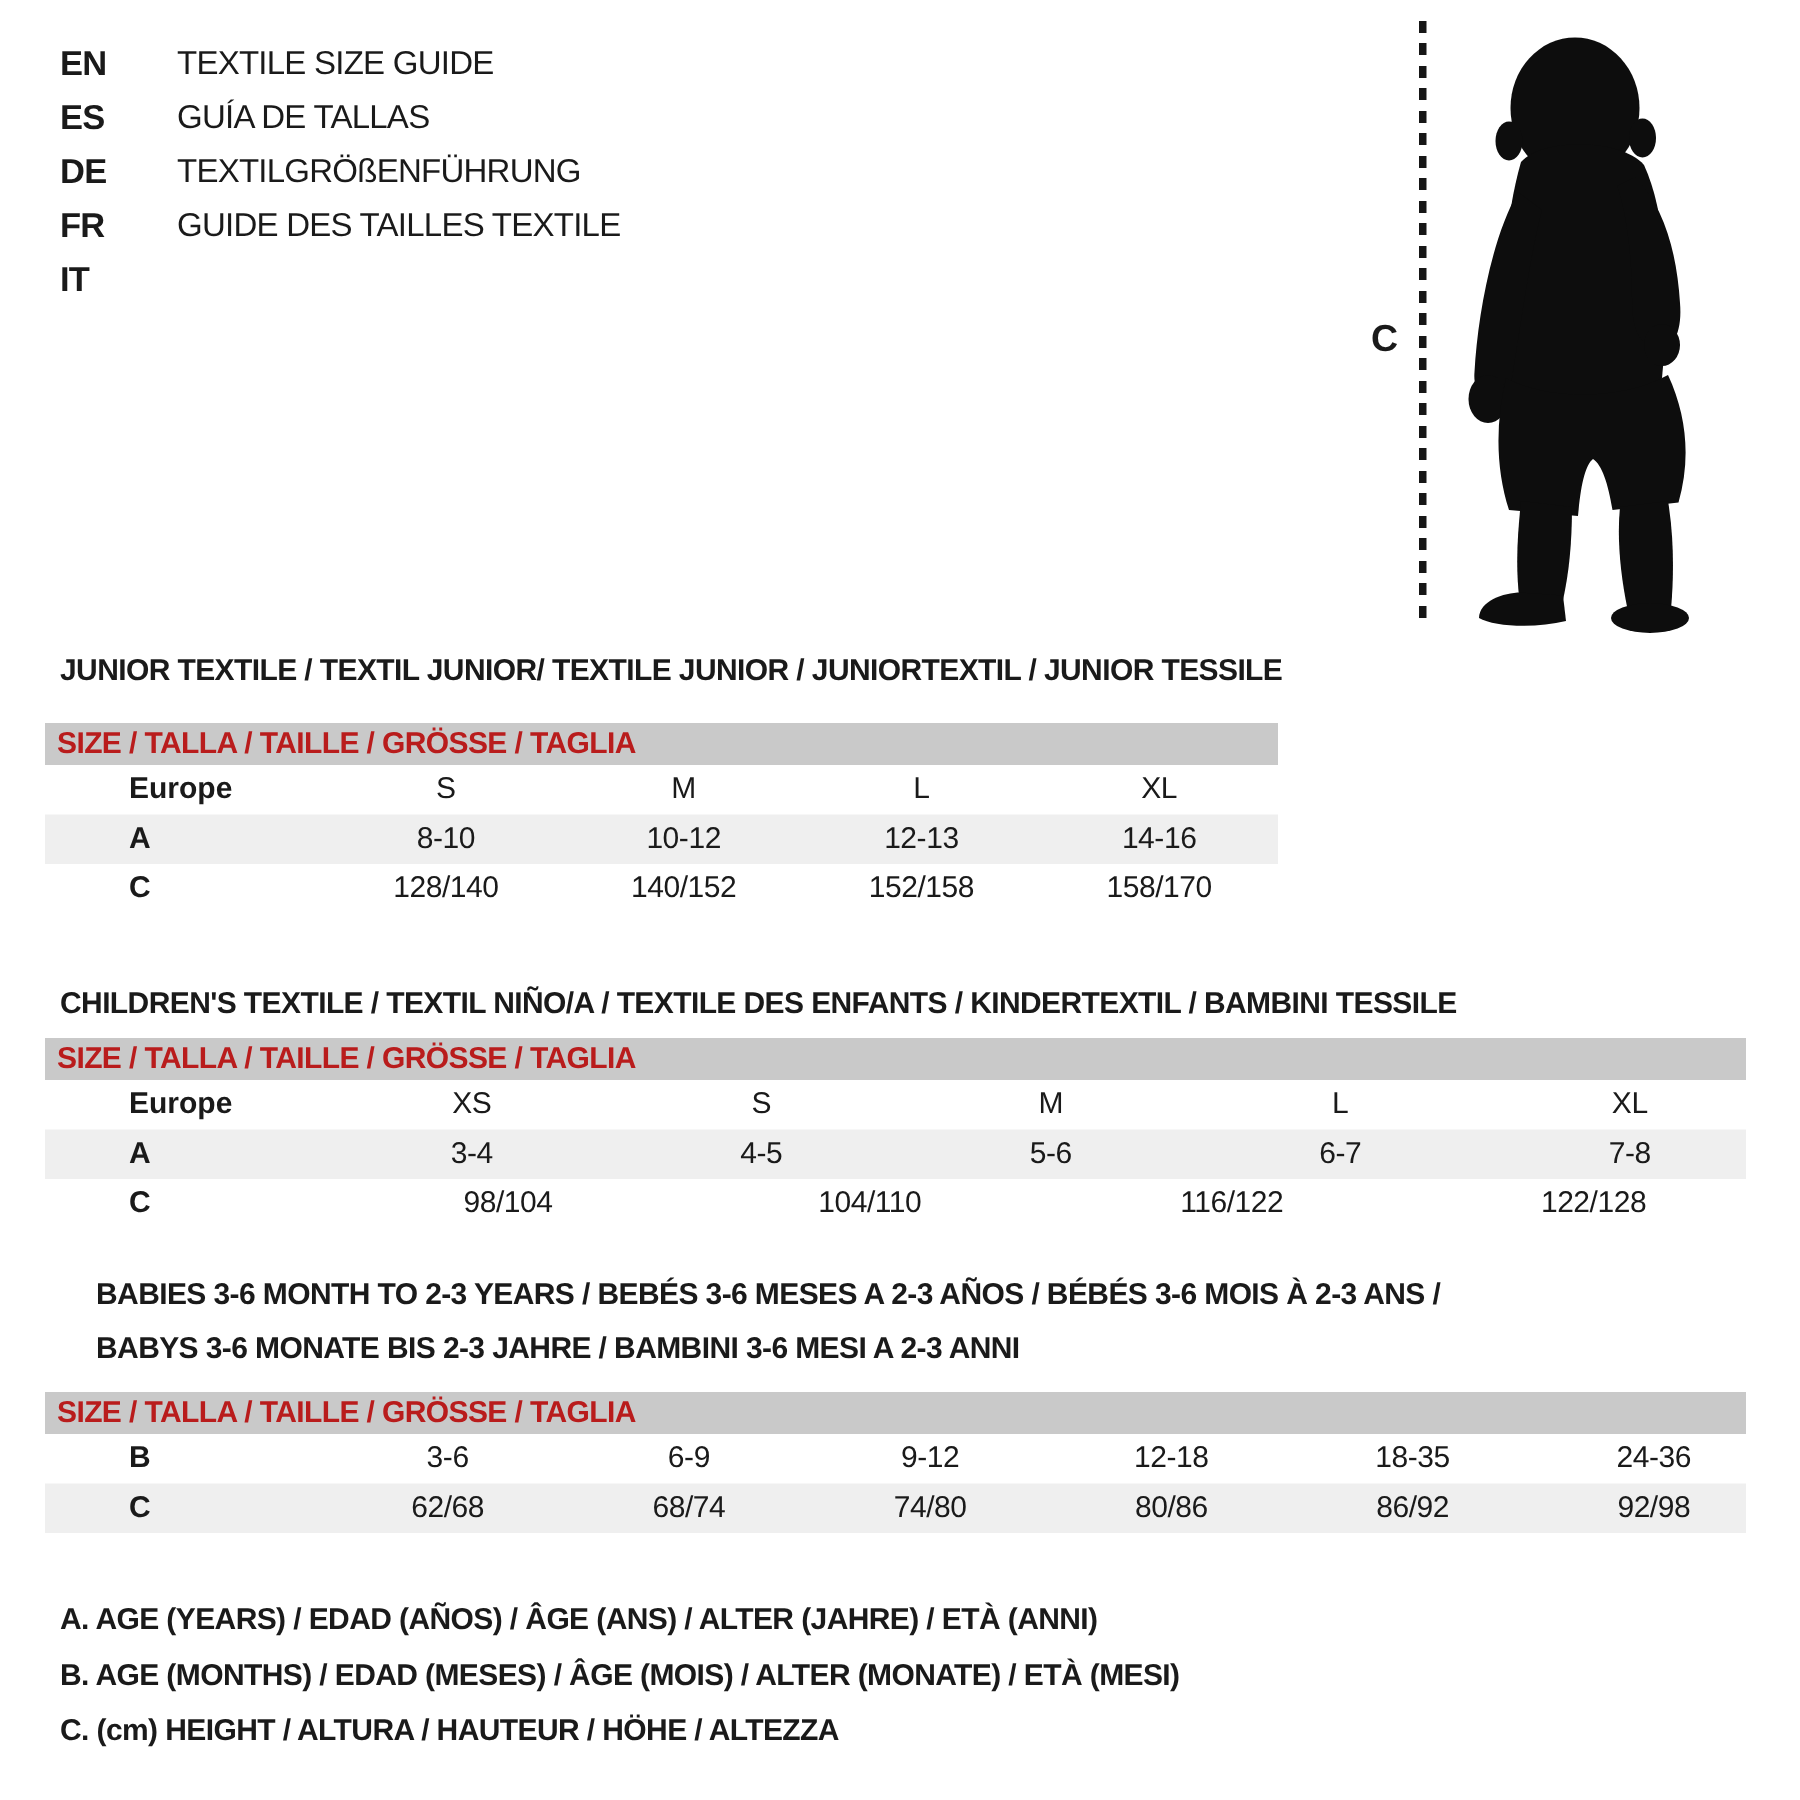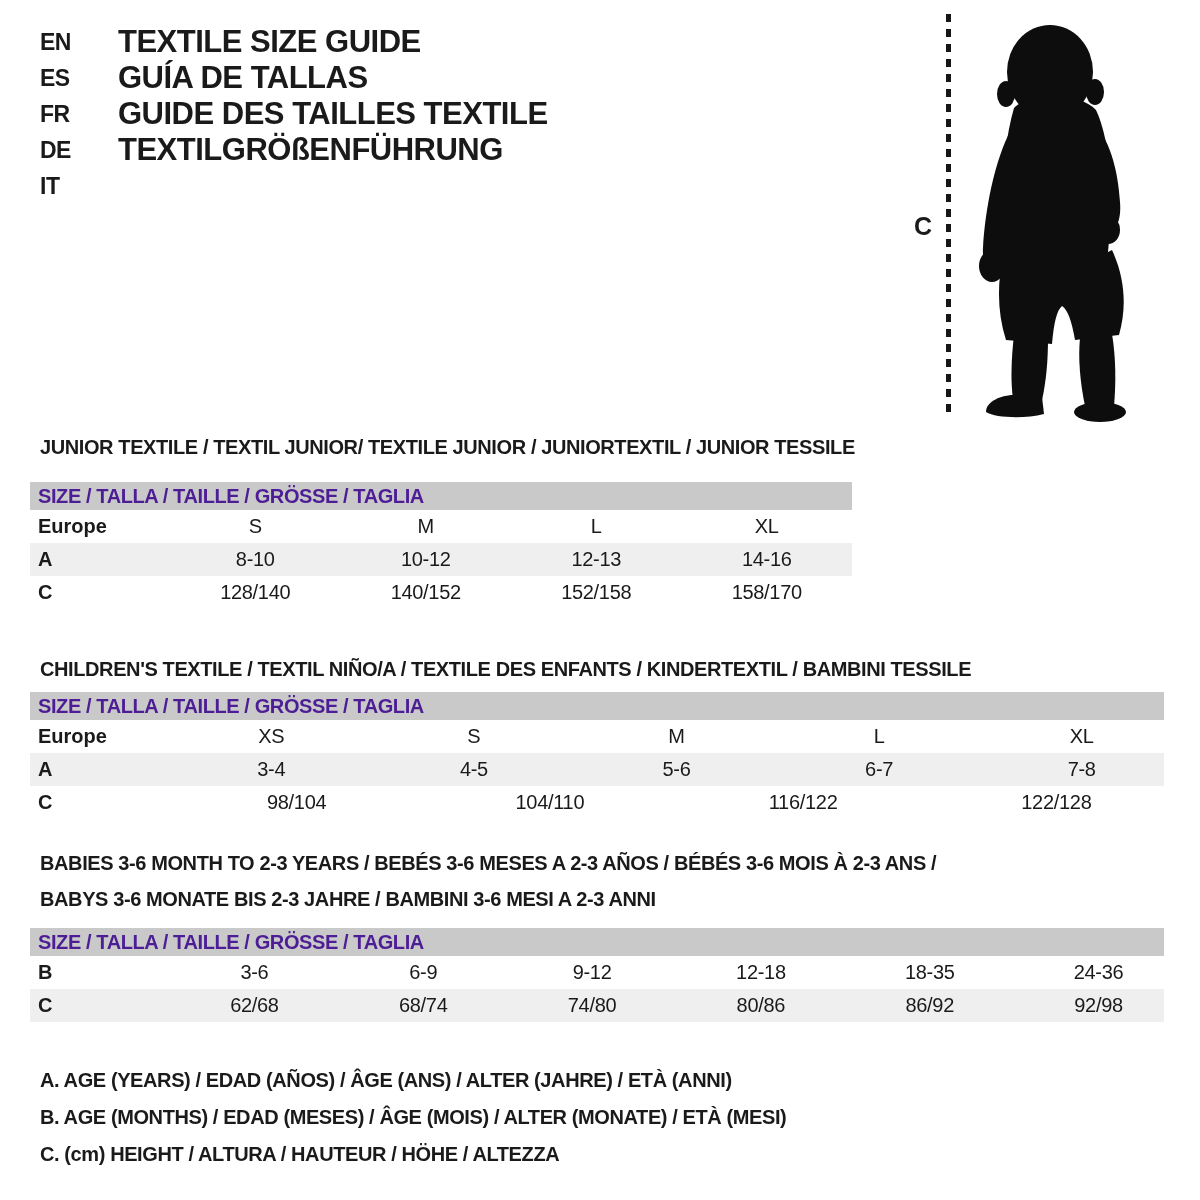--- a/index.html
+++ b/index.html
@@ -4,67 +4,67 @@
 <style>
   html,body{margin:0;padding:0;background:#fff;}
   .canvas{
     position:relative;width:1164px;height:1200px;background:#ffffff;
     font-family:"Liberation Sans",sans-serif;color:#1a1a1a;overflow:hidden;
   }
   
   .lang-block{position:absolute;left:40px;top:24px;}
   .lang-row{display:flex;height:36px;align-items:center;}
   .lang-code{width:78px;font-weight:bold;font-size:23px;letter-spacing:-0.5px;}
-  .lang-title{font-weight:bold;font-size:31px;letter-spacing:-0.5px;white-space:nowrap;}
+  .lang-title{font-weight:normal;font-size:22px;letter-spacing:-0.5px;white-space:nowrap;}
   
   .figure{position:absolute;left:900px;top:6px;width:296px;height:422px;}
   .measure-line{
     position:absolute;left:46px;top:8px;width:5px;height:402px;
     background:repeating-linear-gradient(to bottom,#161616 0px,#161616 8px,transparent 8px,transparent 15px);
   }
   .measure-label{position:absolute;left:14px;top:206px;font-weight:bold;font-size:25px;}
   .figure svg{position:absolute;left:62px;top:14px;}
   
   .section-heading{position:absolute;left:40px;font-weight:bold;font-size:20px;letter-spacing:-0.4px;white-space:nowrap;}
-  .two-line .hl{height:36px;line-height:36px;}
+  .two-line .hl{height:36px;line-height:36px;margin-left:24px;}
   
   .size-table{position:absolute;left:30px;}
   .bar{
-    height:28px;line-height:28px;background:#c9c9c9;color:#4c1d95;
+    height:28px;line-height:28px;background:#c9c9c9;color:#b91c1c;
     font-weight:bold;font-size:20px;padding-left:8px;letter-spacing:-0.4px;
   }
   .t-row{display:flex;height:33px;line-height:33px;font-size:20px;}
   .t-row.alt{background:#efefef;}
   .t-cell{flex:1;text-align:center;letter-spacing:-0.3px;}
-  .t-label{flex:0 0 140px;text-align:left;padding-left:8px;font-weight:bold;box-sizing:border-box;}
+  .t-label{flex:0 0 140px;text-align:left;padding-left:8px;font-weight:bold;box-sizing:border-box;margin-left:48px;}
   
   .notes{position:absolute;left:40px;top:1062px;}
   .note-line{height:37px;line-height:37px;font-weight:bold;font-size:20px;letter-spacing:-0.4px;white-space:nowrap;}
 </style>
 </head>
 <body>
 
 <div class="canvas">
 
   <div class="lang-block">
     <div class="lang-row">
       <span class="lang-code">EN</span>
       <span class="lang-title">TEXTILE SIZE GUIDE</span>
     </div>
     <div class="lang-row">
       <span class="lang-code">ES</span>
       <span class="lang-title">GUÍA DE TALLAS</span>
     </div>
     <div class="lang-row">
+      <span class="lang-code">DE</span>
+      <span class="lang-title">TEXTILGRÖßENFÜHRUNG</span>
+    </div>
+    <div class="lang-row">
       <span class="lang-code">FR</span>
       <span class="lang-title">GUIDE DES TAILLES TEXTILE</span>
-    </div>
-    <div class="lang-row">
-      <span class="lang-code">DE</span>
-      <span class="lang-title">TEXTILGRÖßENFÜHRUNG</span>
     </div>
     <div class="lang-row">
       <span class="lang-code">IT</span>
     </div>
   </div>
 
   <div class="figure">
     <div class="measure-line"></div>
     <div class="measure-label">C</div>
     <svg width="178" height="402" viewBox="0 0 178 402" aria-hidden="true">

